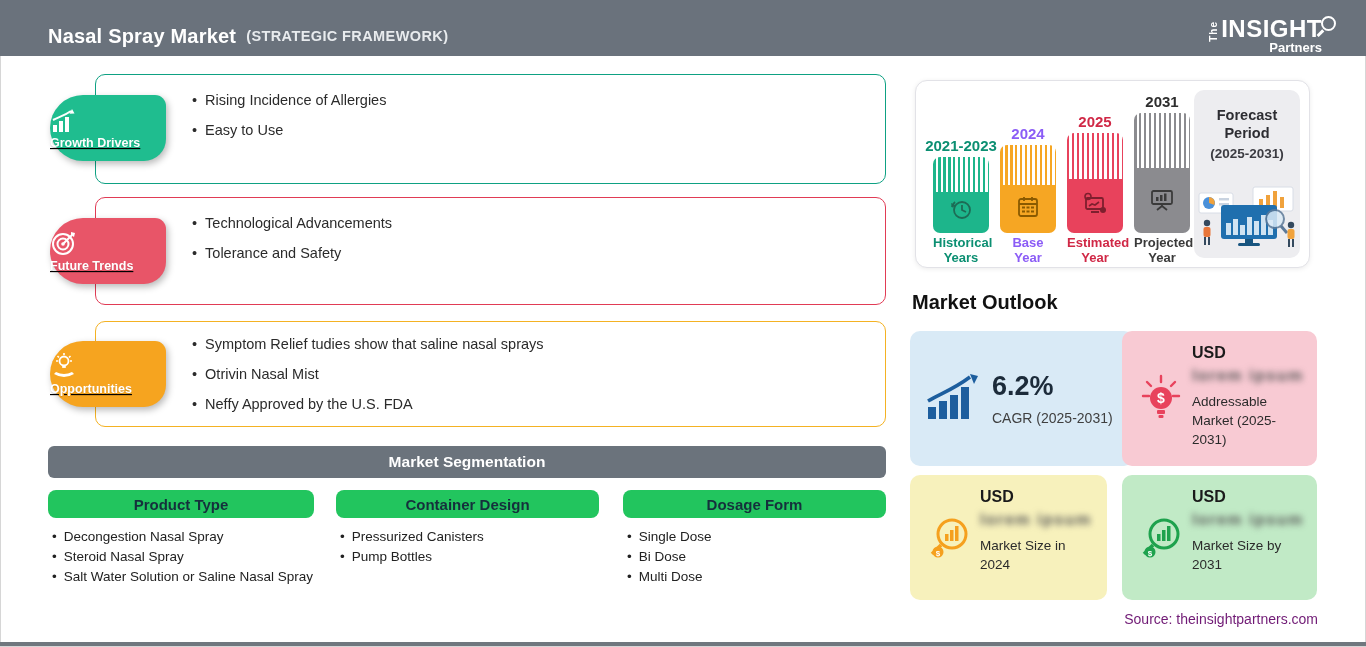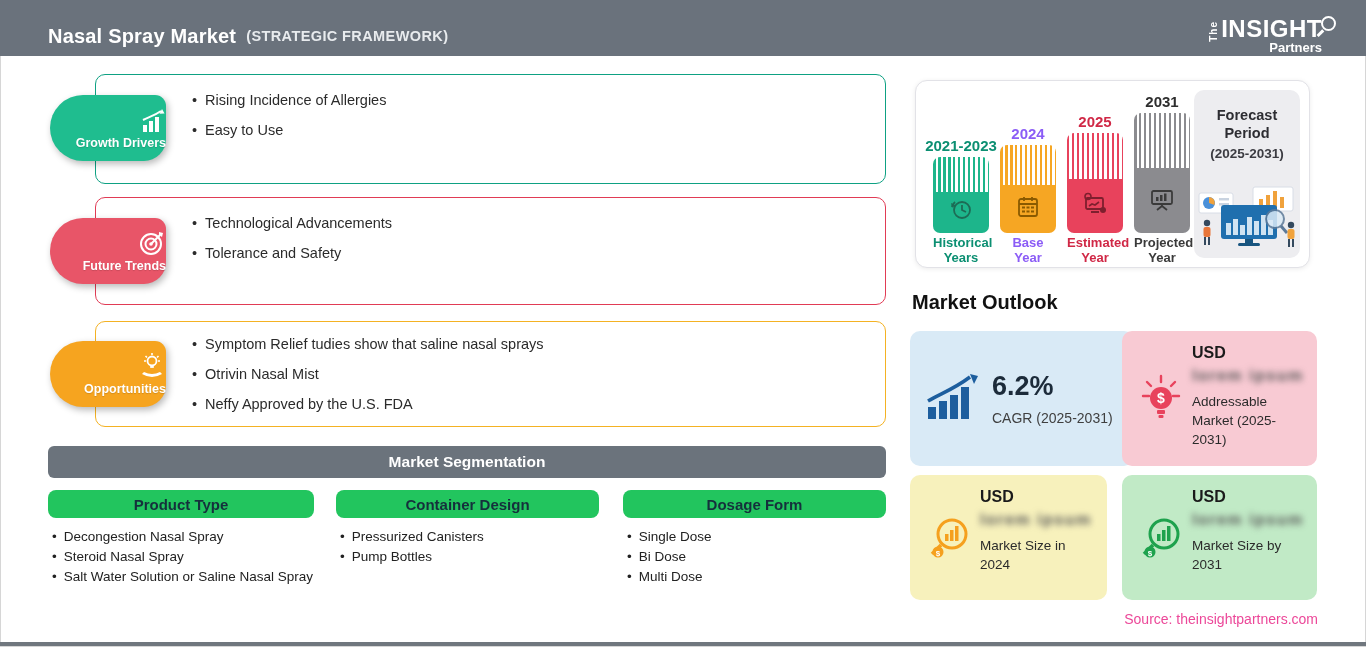--- a/index.html
+++ b/index.html
@@ -24,22 +24,22 @@
   
   .fw-box { position:absolute; left:95px; width:791px; border-radius:10px; background:#fff; }
   .fw-box ul { list-style:none; padding:16px 20px 10px 96px; }
   .fw-box li { font-size:14.5px; color:#2b2b2b; margin-bottom:11px; line-height:19px; }
   .fw-box li::before { content:"•"; margin-right:8px; color:#2b2b2b; }
   .box-growth { top:74px; height:110px; border:1.6px solid #0ea183; }
   .box-trends { top:197px; height:108px; border:1.6px solid #e13b55; }
   .box-opps   { top:321px; height:106px; border:1.6px solid #f4b223; }
 
   .badge { position:absolute; left:50px; width:116px; height:66px; border-radius:42px 14px 28px 42px;
-           display:flex; flex-direction:column; align-items:flex-end; justify-content:center;
-           box-shadow:2px 3px 7px rgba(0,0,0,.28); z-index:2; }
+           display:flex; flex-direction:column; align-items:flex-start; justify-content:center;
+           box-shadow:2px 3px 7px rgba(0,0,0,.28); z-index:2;text-decoration:underline; }
   .badge-growth { top:95px;  background:#1fbd8f; }
   .badge-trends { top:218px; background:#e85568; }
   .badge-opps   { top:341px; background:#f6a41f; }
   .badge-label { color:#fff; font-size:12.5px; font-weight:bold; margin-top:2px; text-shadow:0 1px 1px rgba(0,0,0,.15); }
   .badge-icon { height:28px; display:flex; align-items:flex-end; }
 
   
   .seg-bar { position:absolute; left:48px; top:446px; width:838px; height:32px; background:#6b737c;
              border-radius:6px; display:flex; align-items:center; justify-content:center; }
   .seg-bar span { color:#fff; font-size:15.5px; font-weight:bold; }
@@ -84,21 +84,21 @@
   .card-3 { left:910px;  top:475px; width:197px; height:125px; background:#f7f1bc; }
   .card-4 { left:1122px; top:475px; width:195px; height:125px; background:#c1eac6; }
   .card-big-val { font-size:27px; font-weight:bold; color:#1c2b3a; line-height:28px; }
   .card-big-cap { font-size:14px; color:#3f3f3f; margin-top:10px; }
   .card-flex { display:flex; height:100%; padding:13px 12px 10px 12px; }
   .card-icon-col { width:54px; display:flex; align-items:center; justify-content:center; flex-shrink:0; }
   .card-text-col { flex:1; padding-left:4px; }
   .card-usd { font-size:16px; font-weight:bold; color:#1a1a1a; }
   .card-blur { font-size:16px; font-weight:bold; color:#585858; filter:blur(3.2px); letter-spacing:1.5px; margin-top:5px; }
   .card-cap { font-size:13.5px; color:#2b2b2b; line-height:19px; margin-top:7px; }
-  .source { position:absolute; right:48px; top:611px; font-size:14px; color:#ec4899; }
+  .source { position:absolute; right:48px; top:611px; font-size:14px; color:#701a75; }
 
   .bottom-bar { position:absolute; bottom:1px; left:0; width:1366px; height:4px; background:#70777e; }
 </style>
 </head>
 <body>
 
 <div class="page">
 
   <div class="header">
     <span class="header-title">Nasal Spray Market</span>

